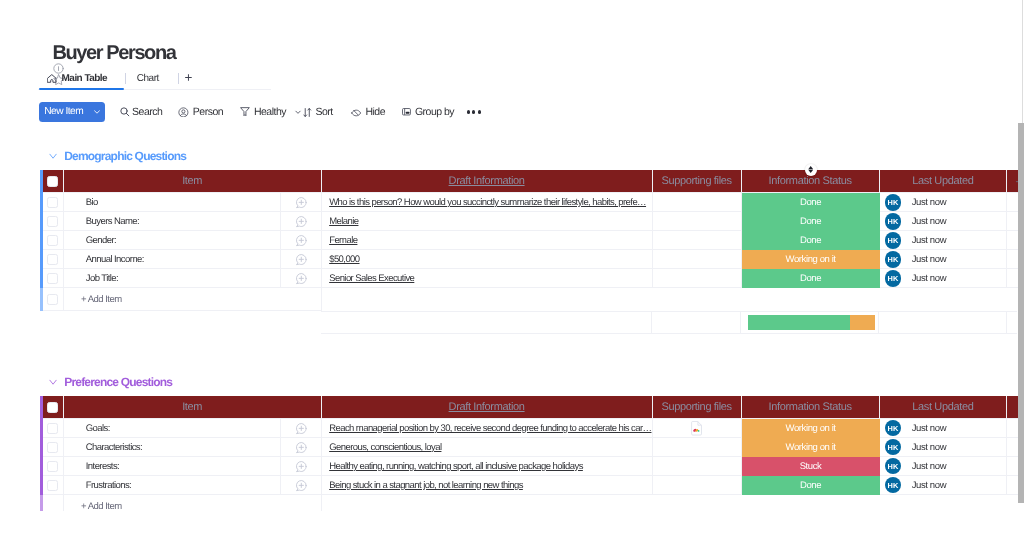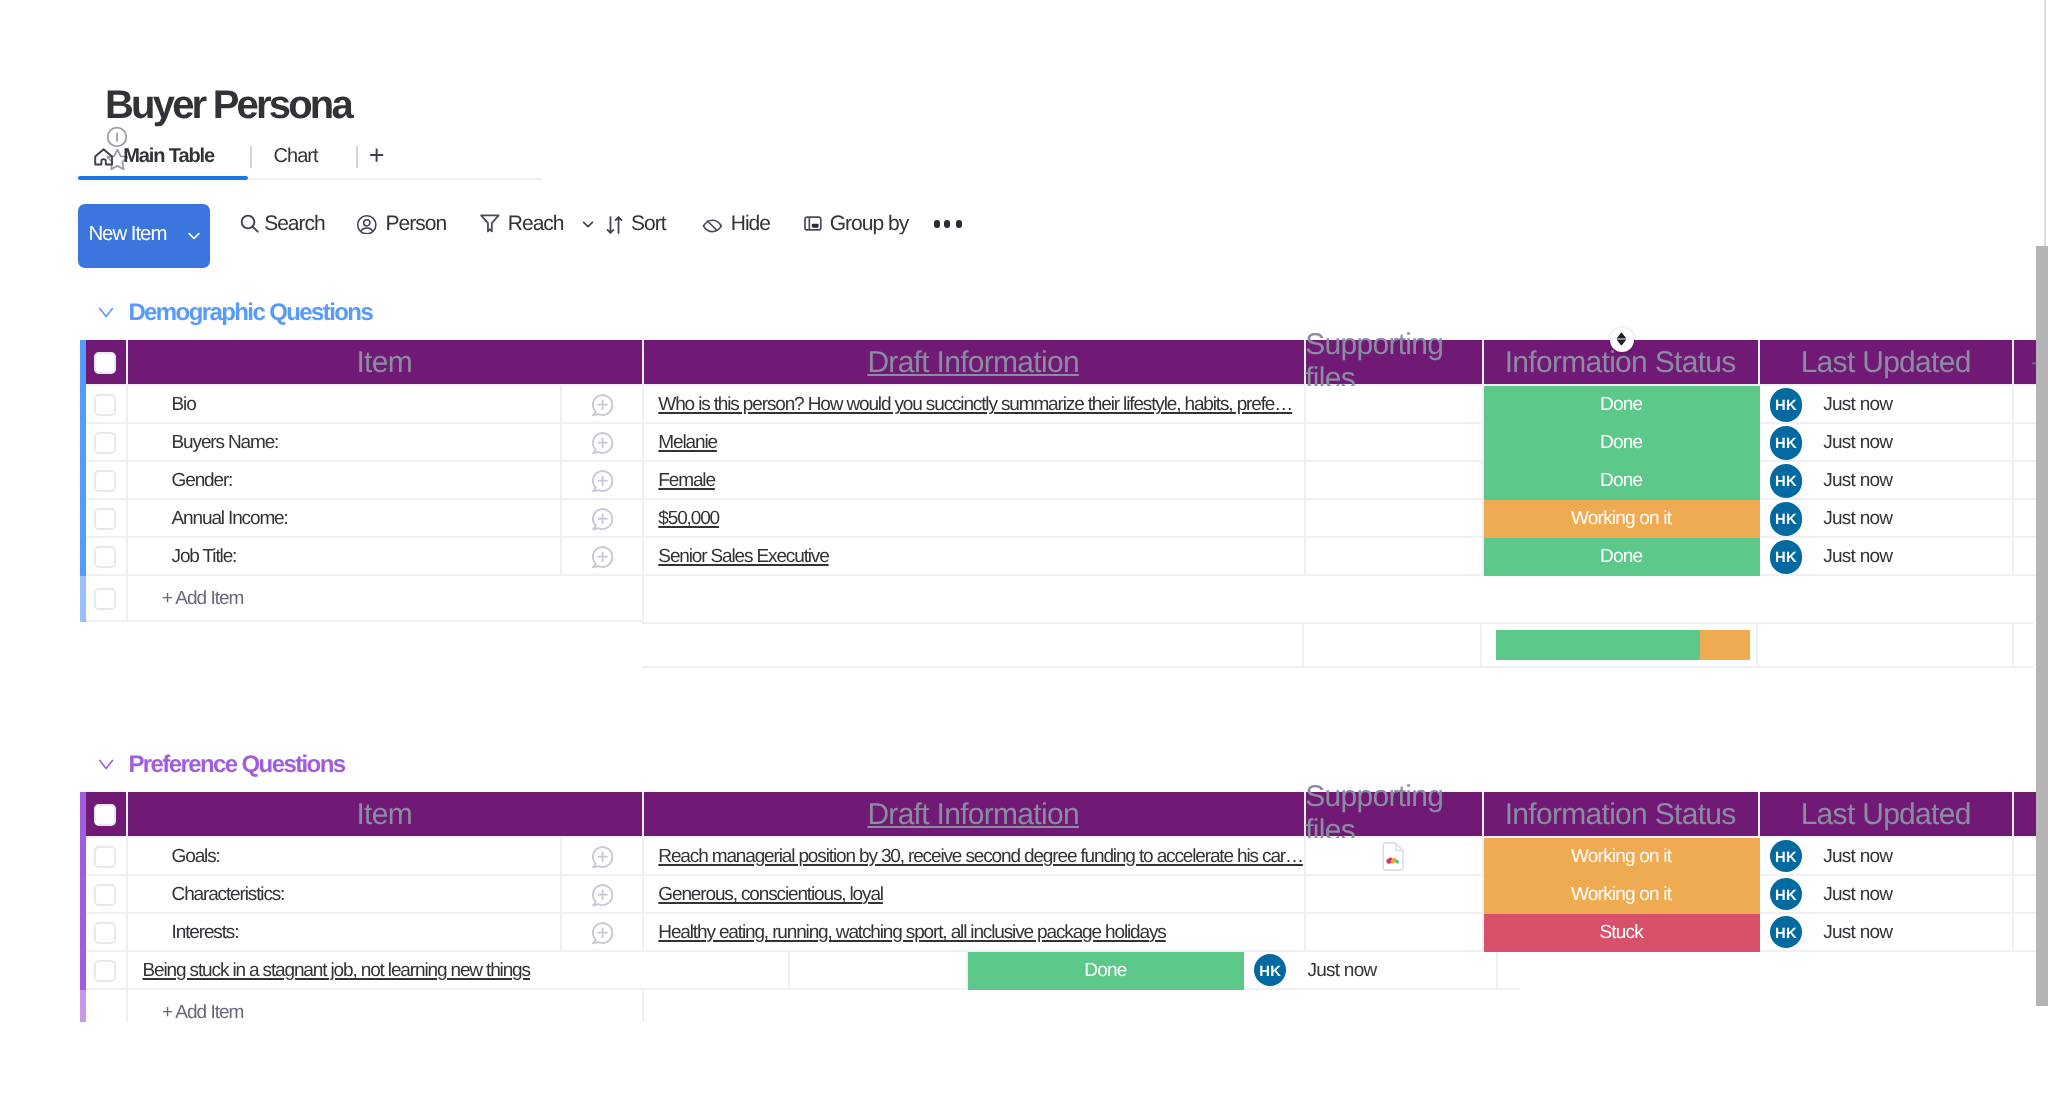--- a/index.html
+++ b/index.html
@@ -23,21 +23,21 @@
   .tab { position:absolute; display:flex; align-items:center; white-space:nowrap; height:14px; font-size:10px; letter-spacing:-0.5px; color:#323338; }
   .tab.active { font-weight:bold; letter-spacing:-0.55px; }
   .tab .home-ic { width:9.6px; height:8.9px; margin-right:5px; display:block; position:relative; top:0.2px; }
   .tab-sep { position:absolute; width:1px; height:11px; background:#d0d4e4; top:2px; }
   .tab-plus { position:absolute; display:flex; align-items:center; justify-content:center; font-size:13.5px; color:#3e4150; top:0px; height:14px; line-height:14px; }
   .tabs-underline { position:absolute; left:38px; top:89px; width:233px; height:1px; background:#eff0f5; }
   .tab-active-underline { position:absolute; left:39px; top:88px; width:85px; height:2px; background:#1f76e8; border-radius:1px; }
 
   
   .toolbar { position:absolute; left:0px; top:101px; height:21px; }
-  .new-item-btn { position:absolute; left:39.4px; top:0.9px; display:flex; align-items:center; height:32px; background:#3a76de; border-radius:3.5px; color:#fff; font-size:10.2px; letter-spacing:-0.5px; padding:0 5.4px 0 4.8px; white-space:nowrap; }
+  .new-item-btn { position:absolute; left:39.4px; top:0.9px; display:flex; align-items:center; height:20px; background:#3a76de; border-radius:3.5px; color:#fff; font-size:10.2px; letter-spacing:-0.5px; padding:0 5.4px 0 4.8px; white-space:nowrap; }
   .new-item-btn .caret { margin-left:10.8px; display:block; }
   .tb-item { position:absolute; top:0.6px; display:flex; align-items:center; height:21px; color:#323338; font-size:10.5px; letter-spacing:-0.5px; white-space:nowrap; }
   .tb-item .ic { display:block; flex:0 0 auto; }
   .tb-item .lbl { margin-left:4px; }
   .tb-item .mini-caret { margin-left:8px; display:block; }
   .tb-dots { position:absolute; top:0px; display:flex; align-items:center; height:21px; }
   .tb-dots span { width:3.1px; height:3.1px; border-radius:50%; background:#2b2d36; margin-right:2.2px; }
 
   .board-clip { position:absolute; left:0; top:0; width:1024px; height:511px; overflow:hidden; }
 
@@ -53,21 +53,21 @@
   .gbar { width:2.5px; flex:0 0 2.5px; margin-left:0.2px; }
   .cell { border-right:1px solid #eff0f5; border-bottom:1px solid #eff0f5; display:flex; align-items:center; background:#fff; position:relative; }
   .c-check { flex:0 0 21px; justify-content:center; }
   .c-item { flex:0 0 257.9px; padding-left:22.1px; font-size:9.5px; letter-spacing:-0.57px; color:#323338; }
   .c-draft { flex:0 0 331px; padding-left:7.6px; font-size:9.5px; letter-spacing:-0.57px; color:#323338; white-space:nowrap; overflow:hidden;text-decoration:underline; }
   .c-files { flex:0 0 89px; justify-content:center; }
   .c-status { flex:0 0 138px; justify-content:center; padding:0; border-right:none; border-bottom:none; }
   .c-last { flex:0 0 127.5px; padding-left:5.3px; font-size:9.5px; letter-spacing:-0.57px; }
   .c-add { flex:0 0 10.5px; border-right:none; }
 
-  .hdr .cell { background:#701a75; color:#8a8da0; font-size:15px; letter-spacing:-0.35px; justify-content:center; padding-left:0; border-bottom:1px solid #eff0f5; }
+  .hdr .cell { background:#7f1d1d; color:#8a8da0; font-size:11px; letter-spacing:-0.35px; justify-content:center; padding-left:0; border-bottom:1px solid #eff0f5; }
   .hdr .c-item, .hdr .c-draft, .hdr .c-last { padding-left:0; justify-content:center; }
   .hdr .c-status { border-right:1px solid #eff0f5; border-bottom:1px solid #eff0f5; }
 
   .chk { width:11.2px; height:11.4px; border:1.2px solid #e7e9f0; border-radius:2.4px; background:#fff; }
   .bubble { width:12.6px; height:12.6px; display:block; }
   .item-divider { position:absolute; left:216.3px; top:0; bottom:0; width:1px; background:#eff0f5; }
   .upd-wrap { position:absolute; left:231.5px; display:flex; align-items:center; }
 
   .status-pill { width:100%; height:100%; display:flex; align-items:center; justify-content:center; color:#fff; font-size:9.5px; letter-spacing:-0.4px; }
 
@@ -150,21 +150,21 @@
           <circle cx="12" cy="9.8" r="3.5"></circle>
           <path d="M4.9 19.9 C6.2 16.9 8.9 15.5 12 15.5 C15.1 15.5 17.8 16.9 19.1 19.9"></path>
         </svg>
       <span class="lbl">Person</span>
     </div>
 
     <div class="tb-item" style="left:240px">
       <svg class="ic" width="9.9" height="9.4" viewBox="0 0 24 23" fill="none" stroke="#4a4d5c" stroke-width="2.2" stroke-linejoin="round">
           <path d="M1.3 1.6 L22.7 1.6 L14.4 11.2 L14.4 21.4 L12 18.6 L9.6 21.4 L9.6 11.2 Z"></path>
         </svg>
-      <span class="lbl">Reach</span>
+      <span class="lbl">Healthy</span>
       <svg class="mini-caret" width="8" height="8" viewBox="0 0 24 24" fill="none" stroke="#3e4150" stroke-width="2.4" stroke-linecap="round" stroke-linejoin="round">
           <path d="M5.5 9.5 L12 16 L18.5 9.5"></path>
         </svg>
     </div>
 
     <div class="tb-item" style="left:303px">
       <svg class="ic" width="8.5" height="11" viewBox="0 0 18 24" fill="none" stroke="#3e4150" stroke-width="1.9" stroke-linecap="round" stroke-linejoin="round">
           <path d="M4.6 3.4 L4.6 20.6 M1.4 17.3 L4.6 20.6 L7.8 17.3 M13.4 20.6 L13.4 3.4 M10.2 6.7 L13.4 3.4 L16.6 6.7"></path>
         </svg>
       <span class="lbl">Sort</span>
@@ -496,20 +496,31 @@
                   <div class="lu-txt">Just now</div>
                 </div>
               </div>
               <div class="cell c-add"></div>
             </div>
             <div class="trow">
               <div class="gbar" style="background:#a25ddc"></div>
               <div class="cell c-check">
                 <div class="chk"></div>
               </div>
+              <div class="cell c-item">
+                <span>Frustrations:</span>
+                <span class="item-divider"></span>
+                <span class="upd-wrap">
+                  <svg class="bubble" viewBox="0 0 24 24" fill="none" stroke="#c5c8d6" stroke-width="1.75" stroke-linecap="round" stroke-linejoin="round">
+                    <path d="M21.2 12.2 A9.2 9.2 0 1 0 5.65 18.8 L2.9 22.2 L8.2 21.1 A9.2 9.2 0 0 0 21.2 12.2 Z"></path>
+                    <line x1="12" y1="8.0" x2="12" y2="16.2"></line>
+                    <line x1="7.9" y1="12.1" x2="16.1" y2="12.1"></line>
+                  </svg>
+                </span>
+              </div>
               <div class="cell c-draft">Being stuck in a stagnant job, not learning new things</div>
               <div class="cell c-files"></div>
               <div class="cell c-status">
                 <div class="status-pill" style="background:#5cc98b">Done</div>
               </div>
               <div class="cell c-last">
                 <div class="lastupd-inner">
                   <div class="avatar">HK</div>
                   <div class="lu-txt">Just now</div>
                 </div>

